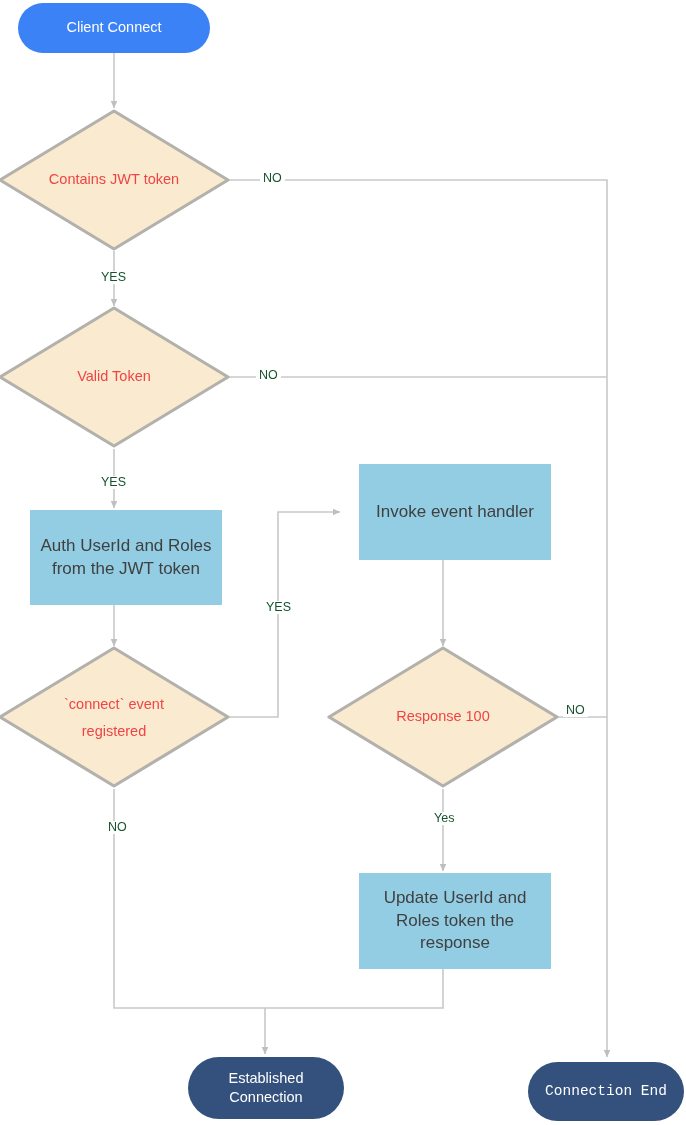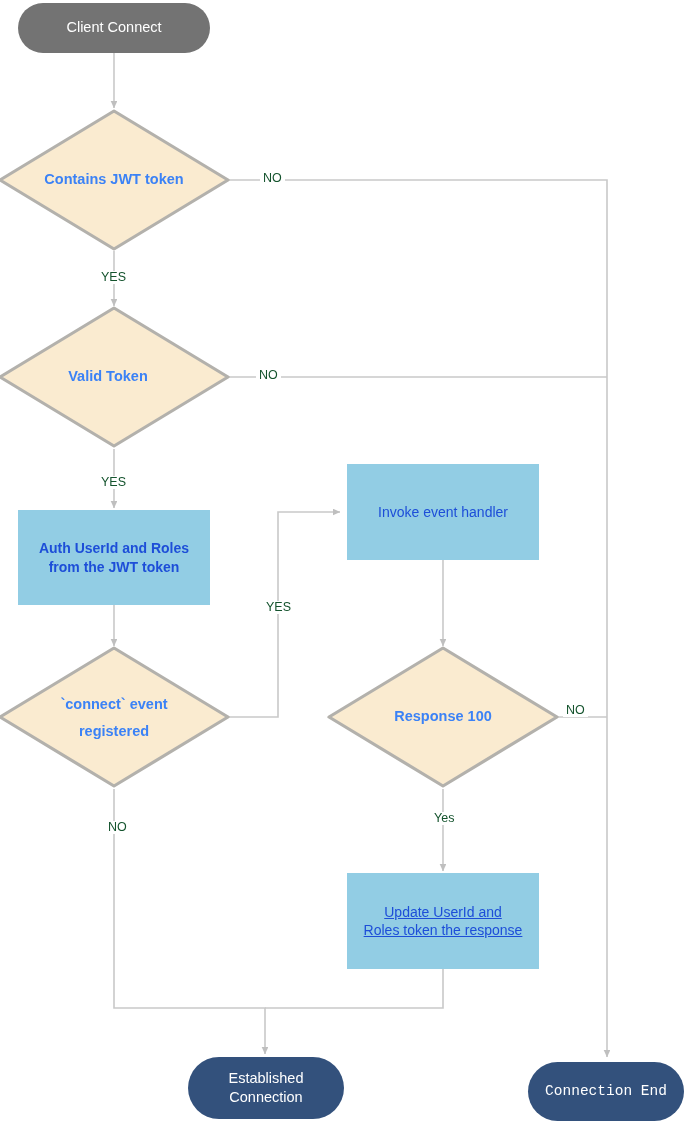--- a/index.html
+++ b/index.html
@@ -24,41 +24,41 @@
   .node {
     position: absolute;
     box-sizing: border-box;
     display: flex;
     align-items: center;
     justify-content: center;
     text-align: center;
     line-height: 1.32;
   }
   .terminal-start {
-    background: #737373;
+    background: #3b82f6;
     border-radius: 999px;
     color: #ffffff;
     font-size: 14.5px;
   }
   .terminal-end {
     background: #33517c;
     border-radius: 999px;
     color: #ffffff;
     font-size: 14.5px;
   }
   .process {
     background: #92cde4;
-    color: #1d4ed8;
-    font-size: 14px;
+    color: #404040;
+    font-size: 17px;
+    margin-left: 12px;
   }
   .decision-label {
-    color: #3b82f6;
+    color: #ef4444;
     font-size: 14.5px;
     pointer-events: none;
-    font-weight: bold;
   }
   .edge-label {
     position: absolute;
     color: #14532d;
     font-size: 12.5px;
     background: #ffffff;
     padding: 0 3px;
     white-space: nowrap;
     line-height: 1;
   }
@@ -109,43 +109,43 @@
 </svg>
 
 <div class="node terminal-start" style="left:18px; top:3px; width:192px; height:50px;">
   <span>Client Connect</span>
 </div>
 
 <div class="node decision-label" style="left:14px; top:160px; width:200px; height:40px;">
   <span>Contains JWT token</span>
 </div>
 
-<div class="node decision-label" style="left:8px; top:357px; width:200px; height:40px;text-align:center;">
+<div class="node decision-label" style="left:14px; top:357px; width:200px; height:40px;text-align:center;">
   <span>Valid Token</span>
 </div>
 
-<div class="node process" style="left:18px; top:510px; width:192px; height:95px; flex-direction:column;font-weight:bold;">
+<div class="node process" style="left:18px; top:510px; width:192px; height:95px; flex-direction:column;">
   <span>Auth UserId and Roles</span>
   <span>from the JWT token</span>
 </div>
 
 <div class="node decision-label" style="left:14px; top:695px; width:200px; height:46px; flex-direction:column;justify-content:space-between;">
   <span>`connect` event</span>
   <span>registered</span>
 </div>
 
 <div class="node process" style="left:347px; top:464px; width:192px; height:96px;">
   <span>Invoke event handler</span>
 </div>
 
 <div class="node decision-label" style="left:343px; top:697px; width:200px; height:40px;">
   <span>Response 100</span>
 </div>
 
-<div class="node process" style="left:347px; top:873px; width:192px; height:96px; flex-direction:column;text-decoration:underline;">
+<div class="node process" style="left:347px; top:873px; width:192px; height:96px; flex-direction:column;">
   <span>Update UserId and</span>
   <span>Roles token the response</span>
 </div>
 
 <div class="node terminal-end" style="left:188px; top:1057px; width:156px; height:62px; flex-direction:column;">
   <span>Established</span>
   <span>Connection</span>
 </div>
 
 <div class="node terminal-end" style="left:528px; top:1062px; width:156px; height:59px;font-family:Liberation Mono, monospace;">

